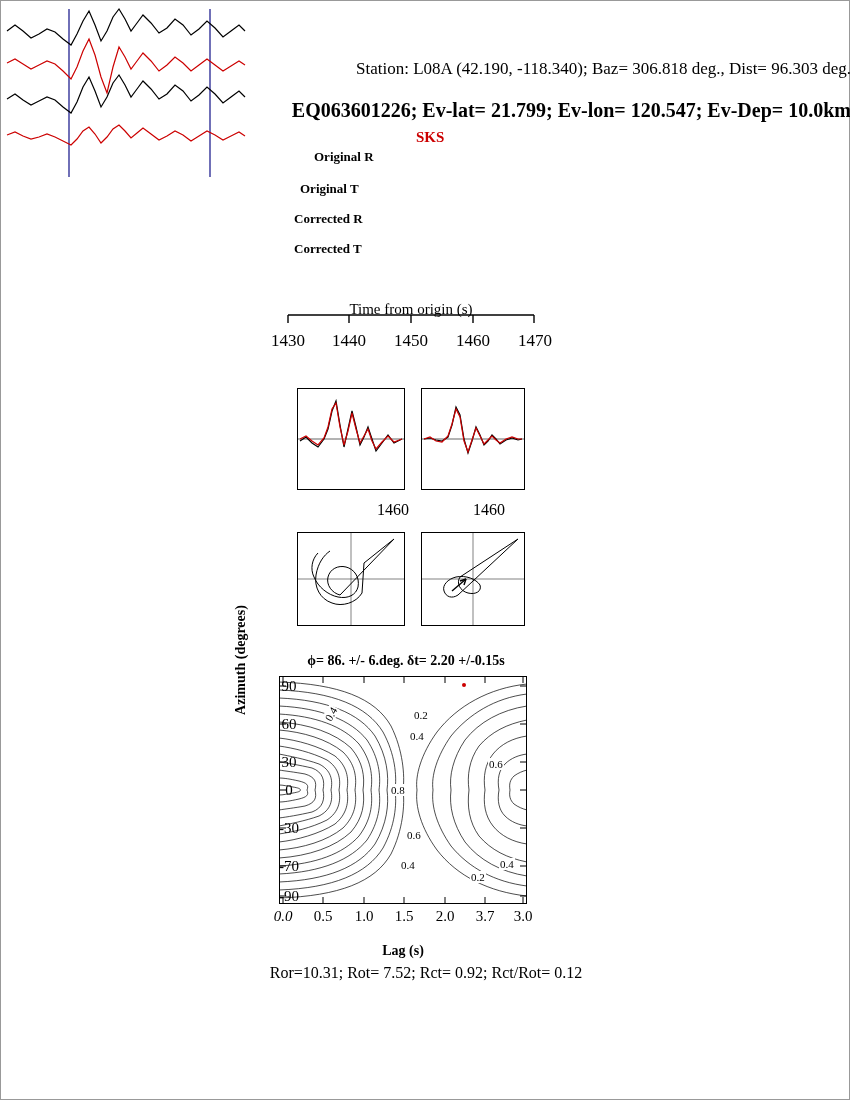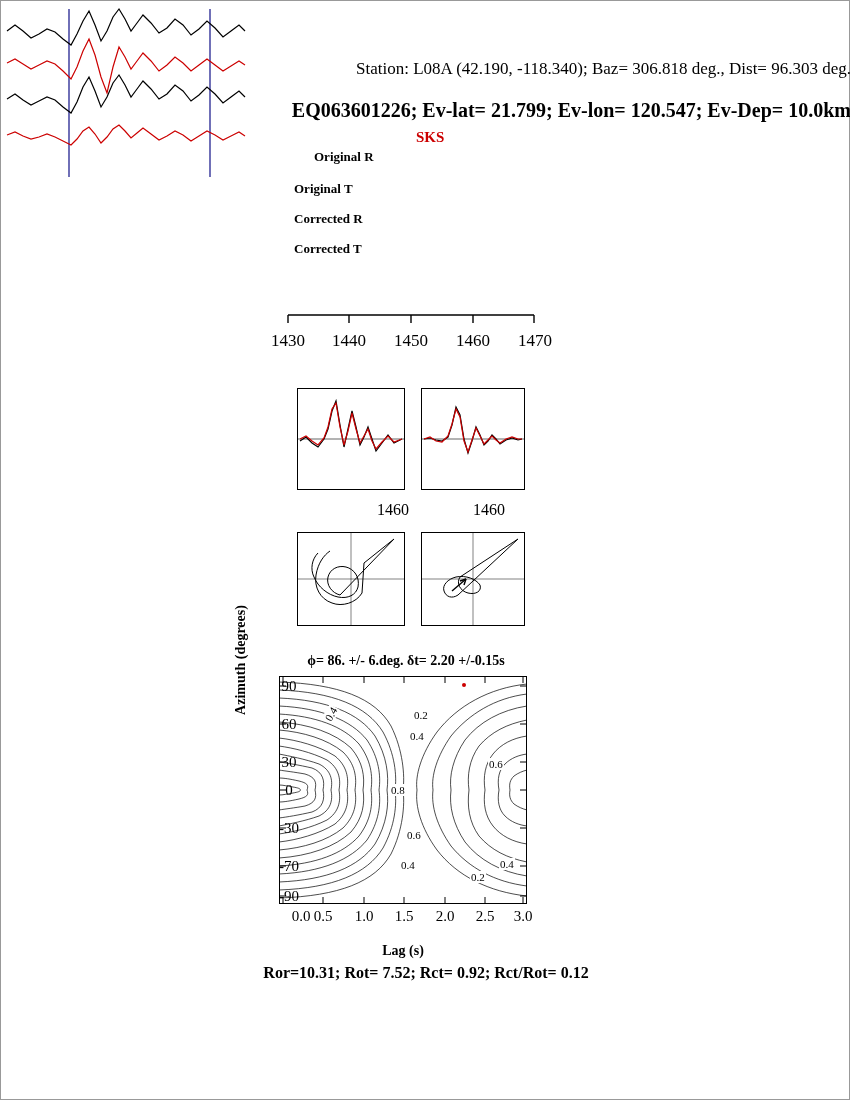--- a/index.html
+++ b/index.html
@@ -150,21 +150,20 @@
     text-align: center;
     transform: translateX(-50%);
   }
   #footer-line {
     position: absolute;
     left: 0;
     top: 963px;
     width: 850px;
     text-align: center;
     font-size: 16px;
-    font-weight: bold;
   }
   .clab {
     position: absolute;
     font-size: 11px;
     font-family: "Liberation Serif", serif;
     background: #fff;
     padding: 0 1px;
   }
 </style>
 </head>
@@ -187,24 +186,25 @@
 
       <polyline fill="none" stroke="#cc0000" stroke-width="1.2" points="6,62 14,58 22,63 30,68 38,64 46,60 54,63 62,70 70,78 76,66 82,50 88,38 94,54 100,76 106,92 112,66 118,46 124,56 130,68 136,60 142,52 150,60 158,70 166,64 174,56 182,62 190,70 198,64 206,58 214,64 222,70 230,65 238,60 244,64"></polyline>
 
       <polyline fill="none" stroke="#000000" stroke-width="1.2" points="6,98 14,93 22,99 30,104 38,100 46,96 54,99 62,106 70,112 76,101 82,86 88,76 94,90 100,106 106,96 112,82 118,74 124,84 130,96 136,88 142,80 150,88 158,98 166,93 174,84 182,90 190,100 198,94 206,86 214,93 222,102 230,96 238,90 244,96"></polyline>
 
       <polyline fill="none" stroke="#cc0000" stroke-width="1.2" points="6,134 14,131 22,135 30,138 38,136 46,133 54,136 62,140 70,144 76,138 82,130 88,126 94,133 100,142 106,136 112,128 118,124 124,130 130,137 136,132 142,127 150,133 158,139 166,135 174,130 182,134 190,140 198,135 206,130 214,134 222,139 230,135 238,131 244,135"></polyline>
     </svg>
   </div>
 
   <div class="wf-label" style="left:299px; top:148px;margin-left:14px;">Original R</div>
-  <div class="wf-label" style="left:293px; top:180px;">Original T</div>
+  <div class="wf-label" style="left:299px; top:180px;">Original T</div>
   <div class="wf-label" style="left:293px; top:210px;">Corrected R</div>
   <div class="wf-label" style="left:293px; top:240px;">Corrected T</div>
 
+  <div id="time-axis-label">Time from origin (s)</div>
   <svg class="abs" style="left:285px; top:312px;" width="250" height="14">
     <line x1="2" y1="2" x2="248" y2="2" stroke="#000" stroke-width="1.4"></line>
     <line x1="2" y1="2" x2="2" y2="10" stroke="#000" stroke-width="1.4"></line>
     <line x1="63" y1="2" x2="63" y2="10" stroke="#000" stroke-width="1.4"></line>
     <line x1="125" y1="2" x2="125" y2="10" stroke="#000" stroke-width="1.4"></line>
     <line x1="187" y1="2" x2="187" y2="10" stroke="#000" stroke-width="1.4"></line>
     <line x1="248" y1="2" x2="248" y2="10" stroke="#000" stroke-width="1.4"></line>
   </svg>
   <div id="time-ticks">
     <span style="left:29px;">1430</span>
@@ -332,22 +332,22 @@
   <div class="clab" style="left:498px; top:857px;">0.4</div>
 
   <div class="yt" style="top:685px;">90</div>
   <div class="yt" style="top:723px;">60</div>
   <div class="yt" style="top:761px;">30</div>
   <div class="yt" style="top:789px;">0</div>
   <div class="yt" style="top:827px;">-30</div>
   <div class="yt" style="top:865px;">-70</div>
   <div class="yt" style="top:895px;">-90</div>
 
-  <div class="xt" style="left:300px;">0.0</div>
+  <div class="xt" style="left:282px;font-style:italic;">0.0</div>
   <div class="xt" style="left:322px;">0.5</div>
   <div class="xt" style="left:363px;">1.0</div>
   <div class="xt" style="left:403px;">1.5</div>
   <div class="xt" style="left:444px;">2.0</div>
-  <div class="xt" style="left:484px;">2.5</div>
+  <div class="xt" style="left:484px;">3.7</div>
   <div class="xt" style="left:522px;">3.0</div>
 
   <div id="footer-line">Ror=10.31; Rot= 7.52; Rct= 0.92; Rct/Rot= 0.12</div>
 </div>
 
 </body></html>

